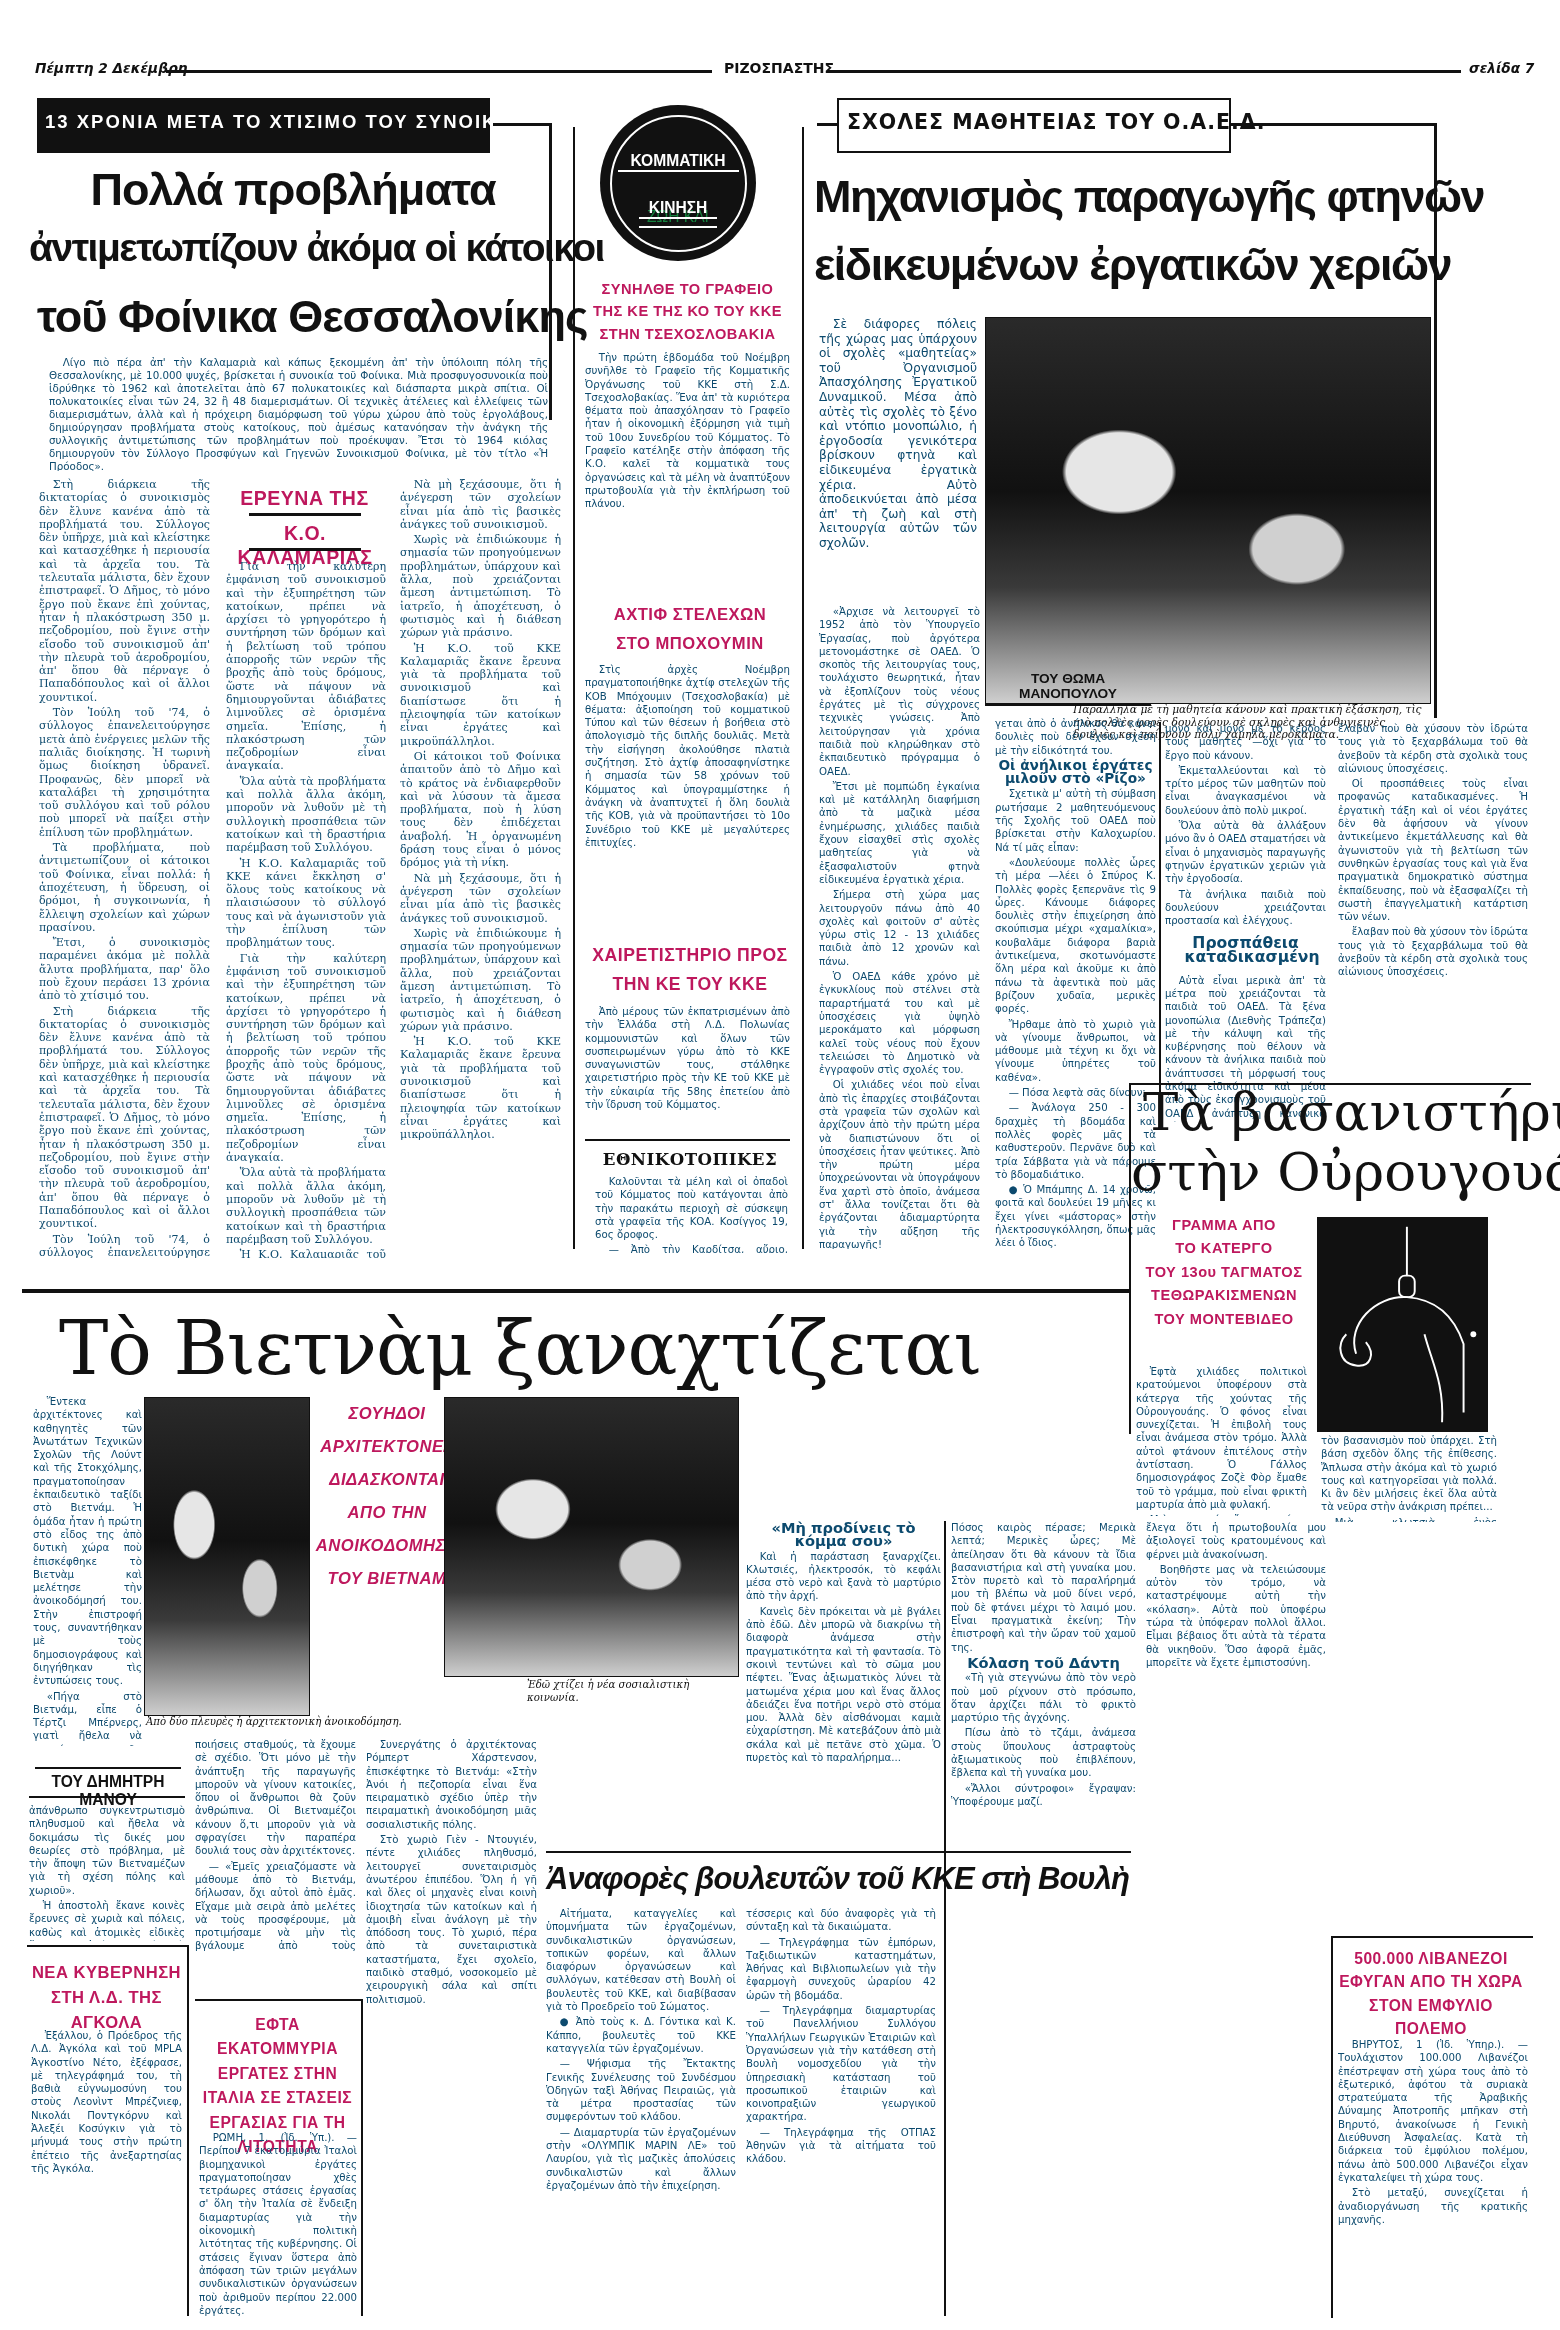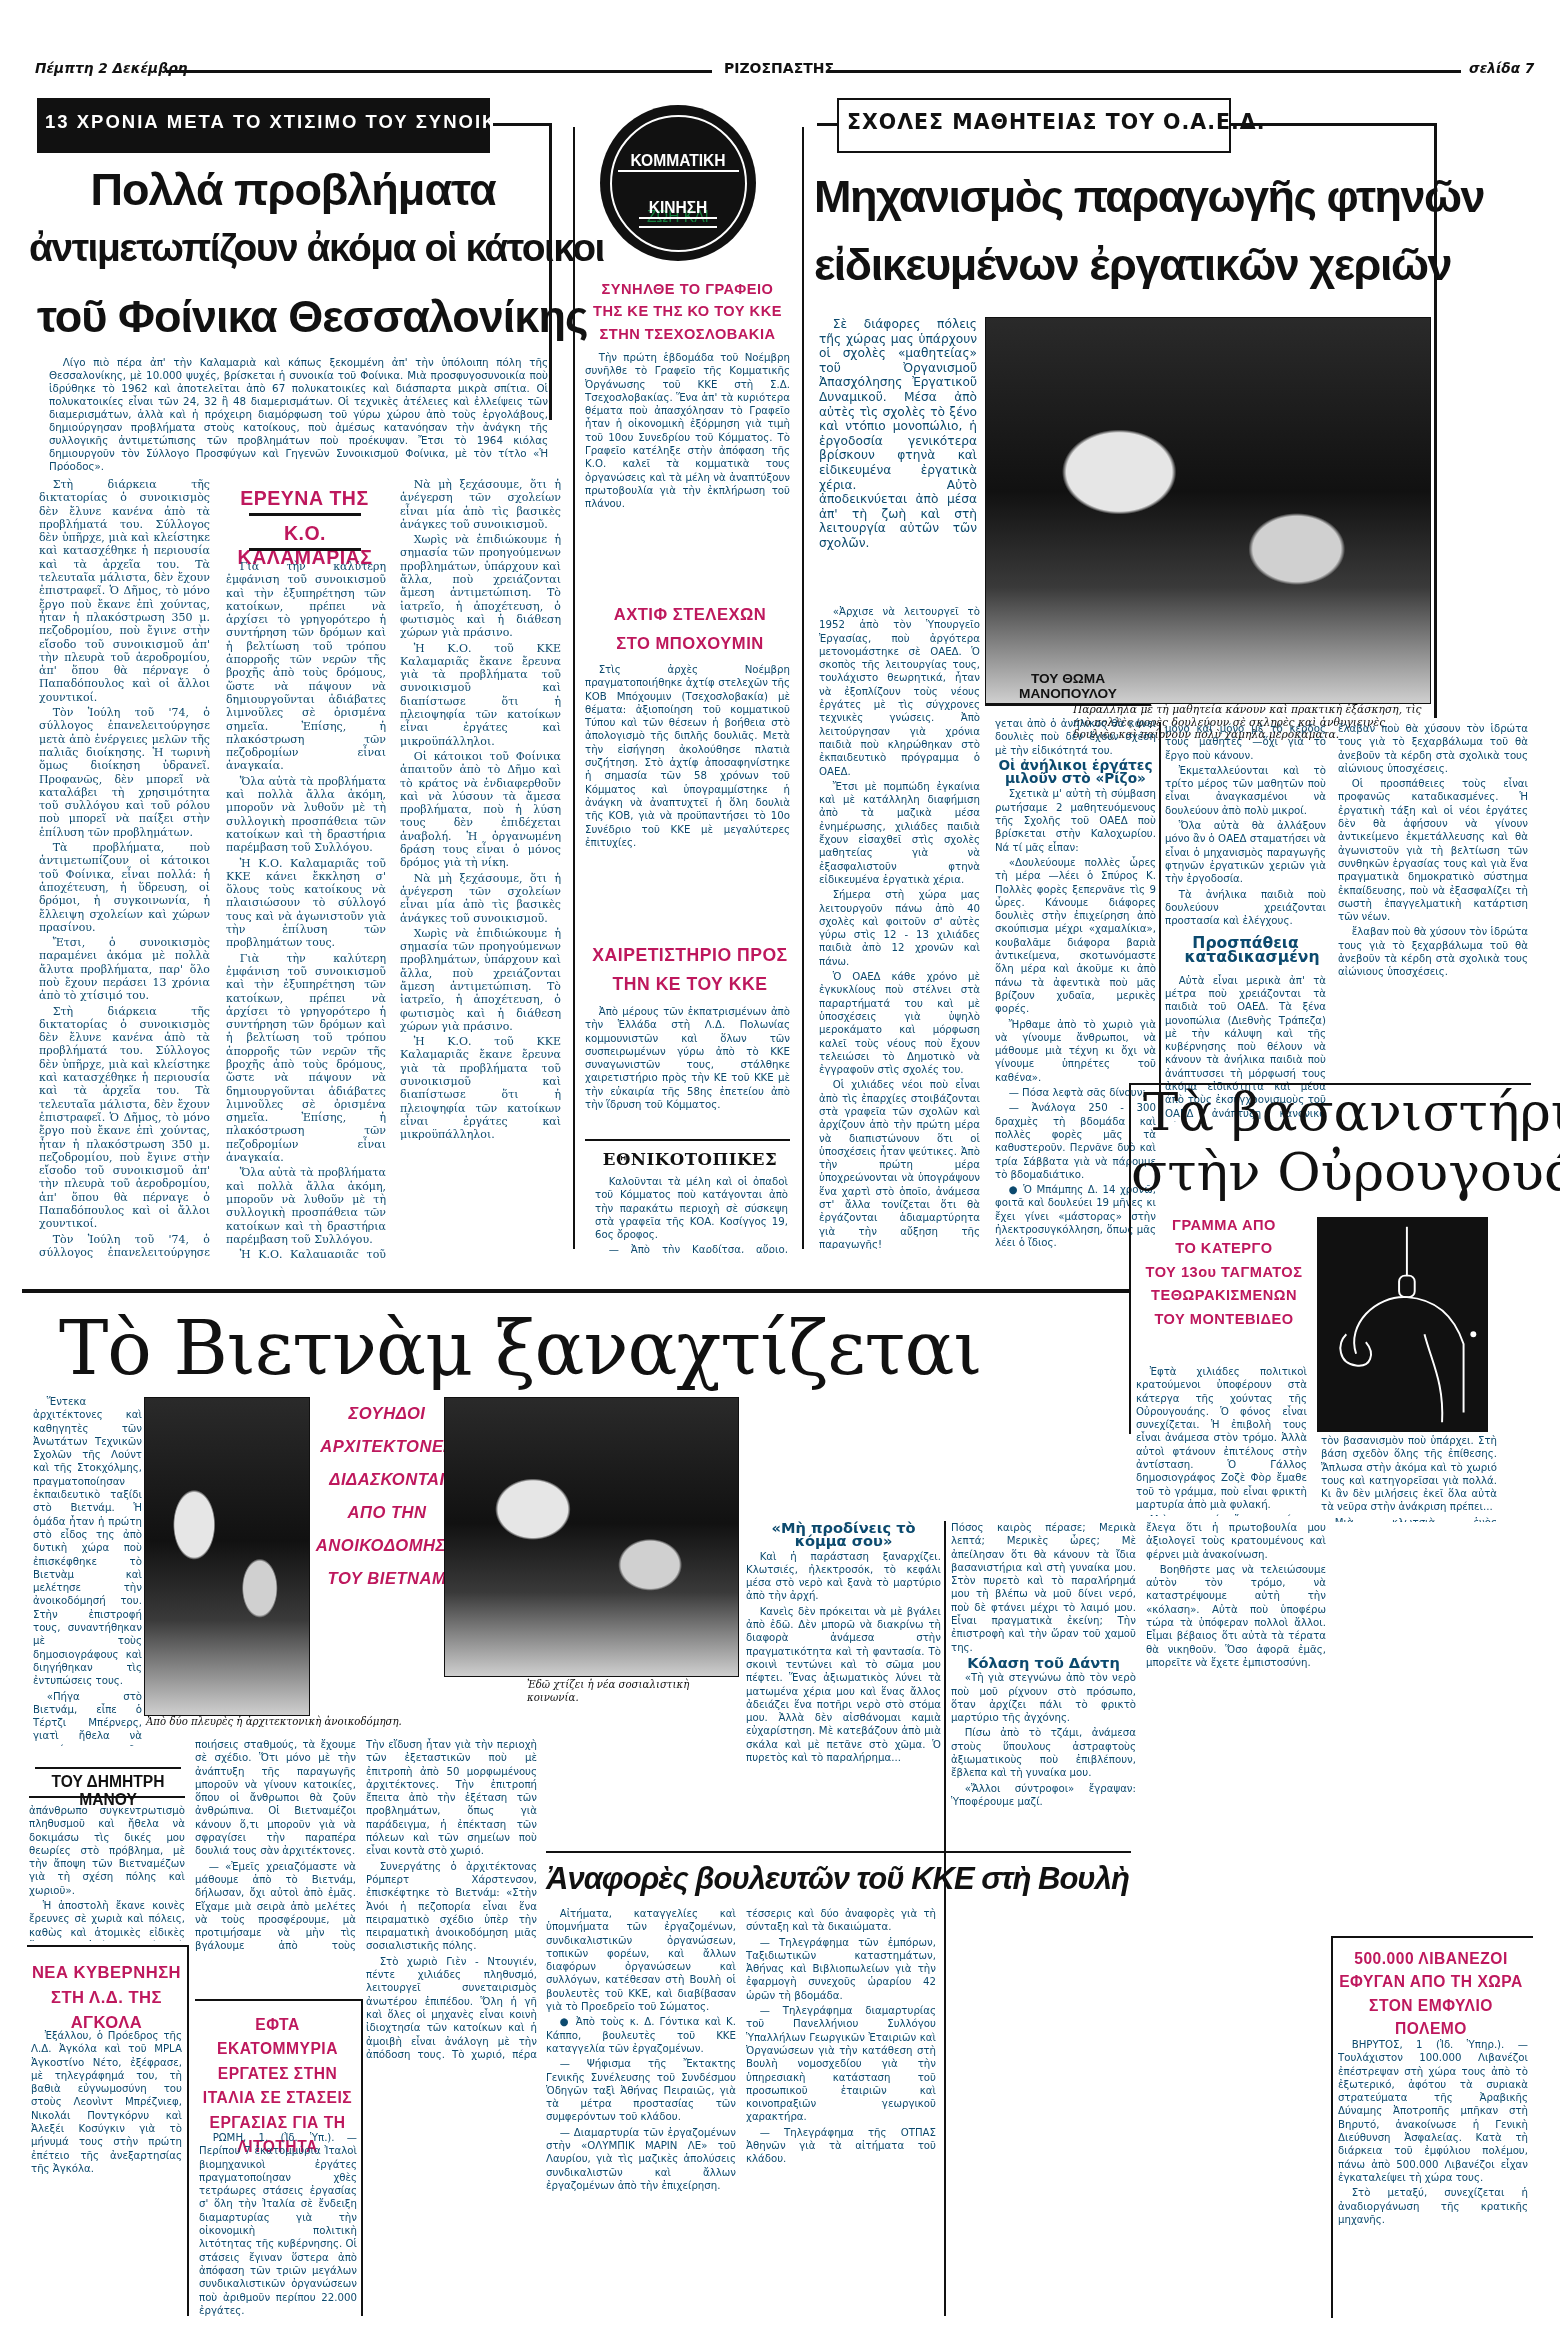--- a/index.html
+++ b/index.html
@@ -243,21 +243,20 @@
 
 </div>
 
 <div class="col" style="left:195px;top:1738px;width:161px;height:215px;font-family:'DejaVu Sans',sans-serif;font-size:10.2px;">
   <p class="nind">ποιήσεις σταθμούς, τὰ ἔχουμε σὲ σχέδιο. Ὅτι μόνο μὲ τὴν ἀνάπτυξη τῆς παραγωγῆς μποροῦν νὰ γίνουν κατοικίες, ὅπου οἱ ἄνθρωποι θὰ ζοῦν ἀνθρώπινα. Οἱ Βιετναμέζοι κάνουν ὅ,τι μποροῦν γιὰ νὰ σφραγίσει τὴν παραπέρα δουλιά τους σὰν ἀρχιτέκτονες.</p>
   <p>— «Ἐμεῖς χρειαζόμαστε νὰ μάθουμε ἀπὸ τὸ Βιετνάμ, δήλωσαν, ὄχι αὐτοὶ ἀπὸ ἐμᾶς. Εἴχαμε μιὰ σειρὰ ἀπὸ μελέτες νὰ τοὺς προσφέρουμε, μὰ προτιμήσαμε νὰ μὴν τὶς βγάλουμε ἀπὸ τοὺς χαρτοφύλακες».</p>
 
 </div>
 
 <div class="col" style="left:366px;top:1738px;width:171px;height:322px;font-family:'DejaVu Sans',sans-serif;font-size:10.2px;">
-  <p class="nind">Τὴν εἴδυση ἦταν γιὰ τὴν περιοχὴ τῶν ἐξεταστικῶν ποὺ μὲ ἐπιτροπὴ ἀπὸ 50 μορφωμένους ἀρχιτέκτονες. Τὴν ἐπιτροπή ἔπειτα ἀπὸ τὴν ἐξέταση τῶν προβλημάτων, ὅπως γιὰ παράδειγμα, ἡ ἐπέκταση τῶν πόλεων καὶ τῶν σημείων ποὺ εἶναι κοντὰ στὸ χωριό.</p>
   <p>Συνεργάτης ὁ ἀρχιτέκτονας Ρόμπερτ Χάρστενσον, ἐπισκέφτηκε τὸ Βιετνάμ: «Στὴν Ἀνόι ἡ πεζοπορία εἶναι ἕνα πειραματικὸ σχέδιο ὑπὲρ τὴν πειραματικὴ ἀνοικοδόμηση μιᾶς σοσιαλιστικῆς πόλης.</p>
   <p>Στὸ χωριὸ Γιὲν - Ντουγιέν, πέντε χιλιάδες πληθυσμό, λειτουργεῖ συνεταιρισμὸς ἀνωτέρου ἐπιπέδου. Ὅλη ἡ γῆ καὶ ὅλες οἱ μηχανὲς εἶναι κοινὴ ἰδιοχτησία τῶν κατοίκων καὶ ἡ ἀμοιβὴ εἶναι ἀνάλογη μὲ τὴν ἀπόδοση τους. Τὸ χωριό, πέρα ἀπὸ τὰ συνεταιριστικὰ καταστήματα, ἔχει σχολεῖο, παιδικὸ σταθμό, νοσοκομεῖο μὲ χειρουργικὴ σάλα καὶ σπίτι πολιτισμοῦ.</p>
 
 </div>
 
 <div class="rule" style="left:27px;top:1945px;width:161px;height:2px;"></div>
 <div class="rule" style="left:187px;top:1945px;width:2px;height:371px;"></div>
 <div class="kicker" style="left:31px;top:1960px;width:151px;font-size:16.6px;line-height:25px;">ΝΕΑ ΚΥΒΕΡΝΗΣΗ ΣΤΗ Λ.Δ. ΤΗΣ ΑΓΚΟΛΑ</div>
 <div class="col" style="left:31px;top:2029px;width:151px;height:293px;font-family:'DejaVu Sans',sans-serif;font-size:10.2px;">
   <p>Ἐξάλλου, ὁ Πρόεδρος τῆς Λ.Δ. Ἀγκόλα καὶ τοῦ MPLA Ἀγκοστίνο Νέτο, ἐξέφρασε, μὲ τηλεγράφημά του, τὴ βαθιὰ εὐγνωμοσύνη του στοὺς Λεονὶντ Μπρέζνιεφ, Νικολάι Ποντγκόρνυ καὶ Ἀλεξέι Κοσύγκιν γιὰ τὸ μήνυμά τους στὴν πρώτη ἐπέτειο τῆς ἀνεξαρτησίας τῆς Ἀγκόλα.</p>

